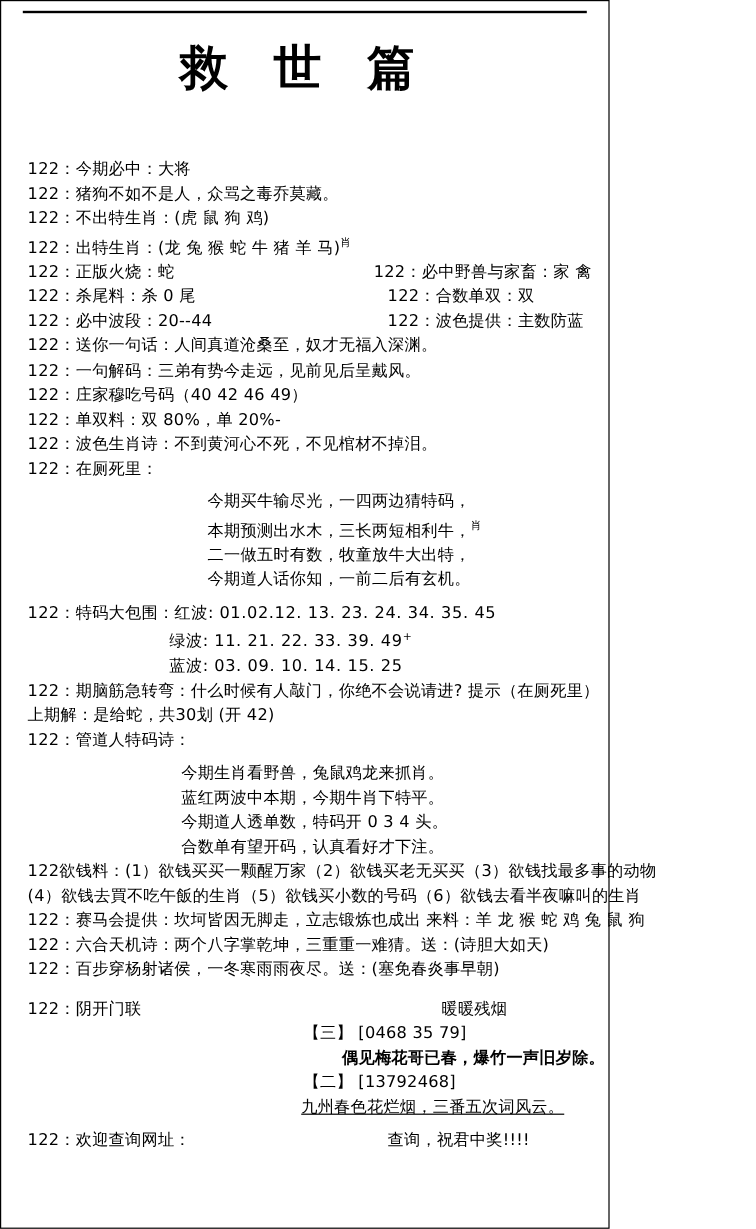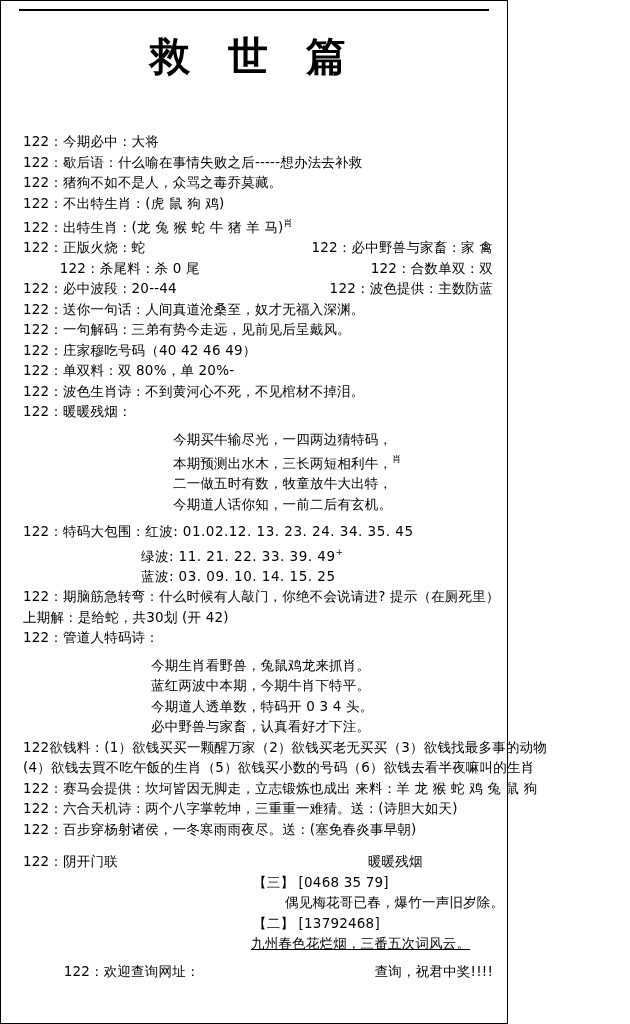--- a/index.html
+++ b/index.html
@@ -46,52 +46,48 @@
     font-size:13.5px;
     line-height:20.5px;
     white-space:nowrap;
     letter-spacing:0.2px;
   }
   .indent2{padding-left:118px;}
   .indent3{padding-left:150px;}
   .indentsub{padding-left:128px;}
   .row2{
     display:flex;
-    justify-content:flex-end;
-    gap:11px;
+    justify-content:flex-start;
   }
   .row2 .c1{width:300px;}
   .row2 .c2{}
   .smallsup{font-size:9px;vertical-align:super;}
   .gap{height:7px;}
   .gap2{height:12px;}
   .couplet-word{padding-left:250px;}
   .couplet-num{padding-left:230px;}
-  .couplet-text{padding-left:262px;}
+  .couplet-text{padding-left:262px;font-weight:bold;}
   .couplet-text2{padding-left:228px;text-decoration:underline;}
   .codes{letter-spacing:0.5px;}
 </style>
 </head>
 <body>
 
 <div class="page">
 
   <div class="topline"></div>
 
   <div class="title">救 世 篇</div>
 
   <div class="body">
 
     <div class="line">
       <span>122：</span><span>今期必中：大将</span>
     </div>
     <div class="line">
-      <span>122：</span><span>歇后语：什么喻在事情失败之后-----想办法去补救</span>
-    </div>
-    <div class="line">
       <span>122：</span><span>猪狗不如不是人，众骂之毒乔莫藏。</span>
     </div>
     <div class="line">
       <span>122：</span><span>不出特生肖：(虎 鼠 狗 鸡)</span>
     </div>
     <div class="line">
       <span>122：</span><span>出特生肖：(龙 兔 猴 蛇 牛 猪 羊 马)</span><span class="smallsup">肖</span>
     </div>
 
     <div class="line row2">
@@ -116,21 +112,21 @@
     <div class="line">
       <span>122：</span><span>庄家穆吃号码（40 42 46 49）</span>
     </div>
     <div class="line">
       <span>122：</span><span>单双料：双 80%，单 20%-</span>
     </div>
     <div class="line">
       <span>122：</span><span>波色生肖诗：不到黄河心不死，不见棺材不掉泪。</span>
     </div>
     <div class="line">
-      <span>122：</span><span>暖暖残烟：</span>
+      <span>122：</span><span>在厕死里：</span>
     </div>
 
     <div class="gap"></div>
     <div class="line indent3"><span>今期买牛输尽光，一四两边猜特码，</span></div>
     <div class="line indent3"><span>本期预测出水木，三长两短相利牛，</span><span class="smallsup">肖</span></div>
     <div class="line indent3"><span>二一做五时有数，牧童放牛大出特，</span></div>
     <div class="line indent3"><span>今期道人话你知，一前二后有玄机。</span></div>
     <div class="gap"></div>
 
     <div class="line">
@@ -150,21 +146,21 @@
       <span></span><span>上期解：是给蛇，共30划 (开 42)</span>
     </div>
     <div class="line">
       <span>122：</span><span>管道人特码诗：</span>
     </div>
 
     <div class="gap"></div>
     <div class="line indentsub"><span>今期生肖看野兽，兔鼠鸡龙来抓肖。</span></div>
     <div class="line indentsub"><span>蓝红两波中本期，今期牛肖下特平。</span></div>
     <div class="line indentsub"><span>今期道人透单数，特码开 0 3 4 头。</span></div>
-    <div class="line indentsub"><span>必中野兽与家畜，认真看好才下注。</span></div>
+    <div class="line indentsub"><span>合数单有望开码，认真看好才下注。</span></div>
 
     <div class="line">
       <span>122</span><span>欲钱料：(1）欲钱买买一颗醒万家（2）欲钱买老无买买（3）欲钱找最多事的动物</span>
     </div>
     <div class="line">
       <span></span><span>(4）欲钱去買不吃午飯的生肖（5）欲钱买小数的号码（6）欲钱去看半夜嘛叫的生肖</span>
     </div>
     <div class="line">
       <span>122：</span><span>赛马会提供：坎坷皆因无脚走，立志锻炼也成出 来料：羊 龙 猴 蛇 鸡 兔 鼠 狗</span>
     </div>

